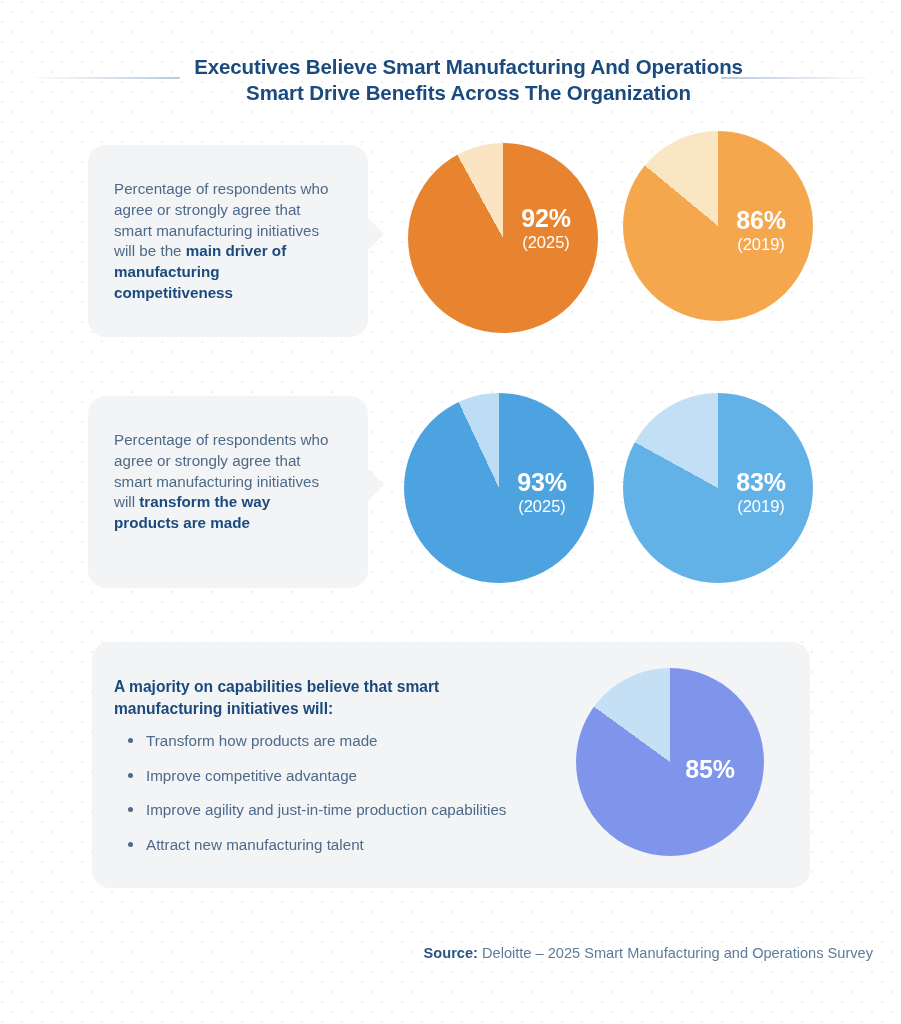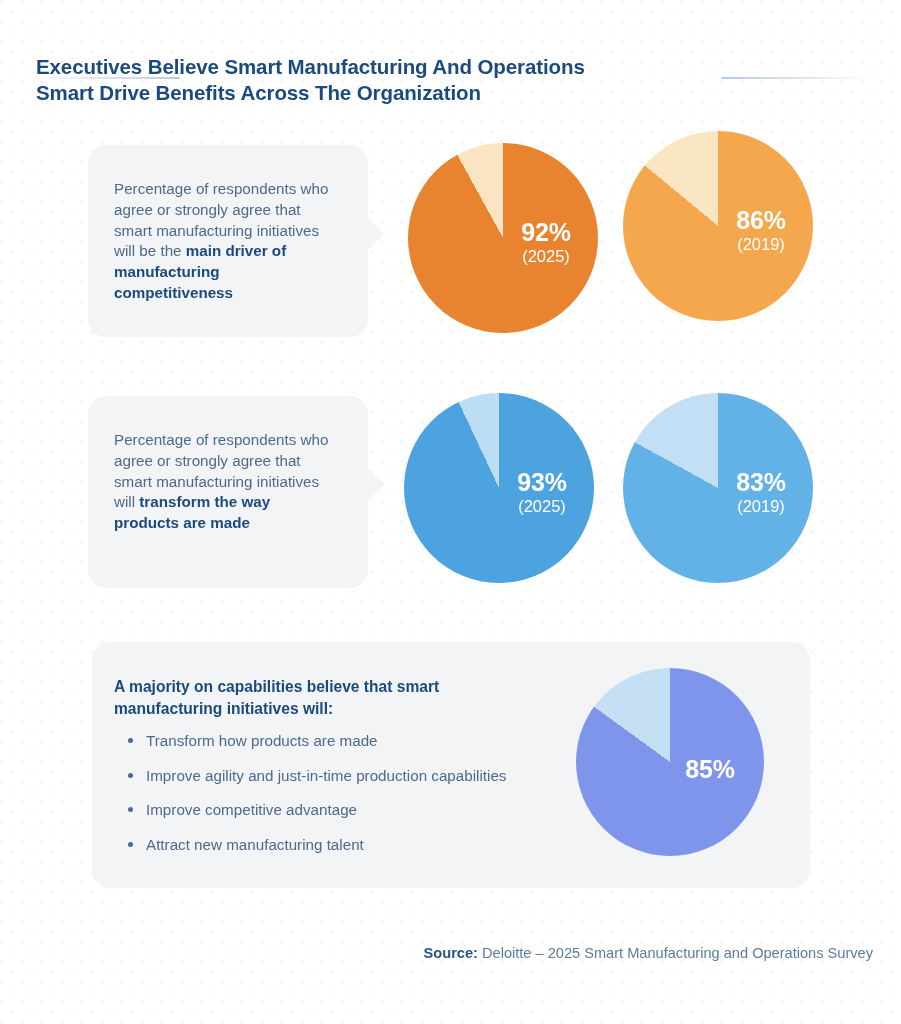--- a/index.html
+++ b/index.html
@@ -20,21 +20,21 @@
       radial-gradient(circle at 2px 2px, #eceff5 1.1px, transparent 1.2px),
       radial-gradient(circle at 12px 12px, #eceff5 1.1px, transparent 1.2px);
     background-size: 20px 20px, 20px 20px;
     overflow: hidden;
   }
 
   
   .title-block {
     position: absolute;
     top: 54px; left: 0; right: 0;
-    text-align: left;
+    text-align: center;
     margin-left: 36px;
   }
   .title-line {
     font-family: "Liberation Sans", sans-serif;
     font-weight: bold;
     font-size: 20.5px;
     line-height: 26px;
     color: #1b4a7e;
     letter-spacing: -0.1px;
   }
@@ -176,21 +176,21 @@
 
   <div class="bubble" id="bubble-1">
     <div class="tail"></div>
     <div class="bubble-text">
       <span>Percentage of respondents who agree or strongly agree that smart manufacturing initiatives will be the </span><b>main driver of manufacturing competitiveness</b>
     </div>
   </div>
 
   <div class="pie-wrap" style="left:408px; top:143px;">
     <div class="pie" id="pie-92" style="width: 190px; height: 190px; background: conic-gradient(rgb(232, 131, 47) 0deg, rgb(232, 131, 47) 331.2deg, rgb(250, 228, 194) 331.2deg, rgb(250, 228, 194) 360deg);"></div>
-    <div class="pie-label" style="left:88px; top:76px; width:100px;text-align:center;">
+    <div class="pie-label" style="left:88px; top:62px; width:100px;text-align:center;">
       <div class="pie-pct">92%</div>
       <div class="pie-year">(2025)</div>
     </div>
   </div>
 
   <div class="pie-wrap" style="left:623px; top:131px;text-decoration:underline;">
     <div class="pie" id="pie-86" style="width: 190px; height: 190px; background: conic-gradient(rgb(245, 167, 78) 0deg, rgb(245, 167, 78) 309.6deg, rgb(251, 230, 196) 309.6deg, rgb(251, 230, 196) 360deg);"></div>
     <div class="pie-label" style="left:88px; top:76px; width:100px;">
       <div class="pie-pct">86%</div>
       <div class="pie-year">(2019)</div>
@@ -223,25 +223,25 @@
   <div id="bottom-panel">
     <div class="panel-heading">A majority on capabilities believe that smart manufacturing initiatives will:</div>
 
     <ul class="bullet-list">
       <li>
         <span class="dot"></span>
         <span>Transform how products are made</span>
       </li>
       <li>
         <span class="dot"></span>
+        <span>Improve competitive advantage</span>
+      </li>
+      <li>
+        <span class="dot"></span>
         <span>Improve agility and just-in-time production capabilities</span>
-      </li>
-      <li>
-        <span class="dot"></span>
-        <span>Improve competitive advantage</span>
       </li>
       <li>
         <span class="dot"></span>
         <span>Attract new manufacturing talent</span>
       </li>
     </ul>
 
     <div class="pie-wrap" style="left:484px; top:26px;">
       <div class="pie" id="pie-85" style="width: 188px; height: 188px; background: conic-gradient(rgb(127, 149, 236) 0deg, rgb(127, 149, 236) 306deg, rgb(197, 224, 245) 306deg, rgb(197, 224, 245) 360deg);"></div>
       <div class="pie-label" style="left:84px; top:88px; width:100px;">

